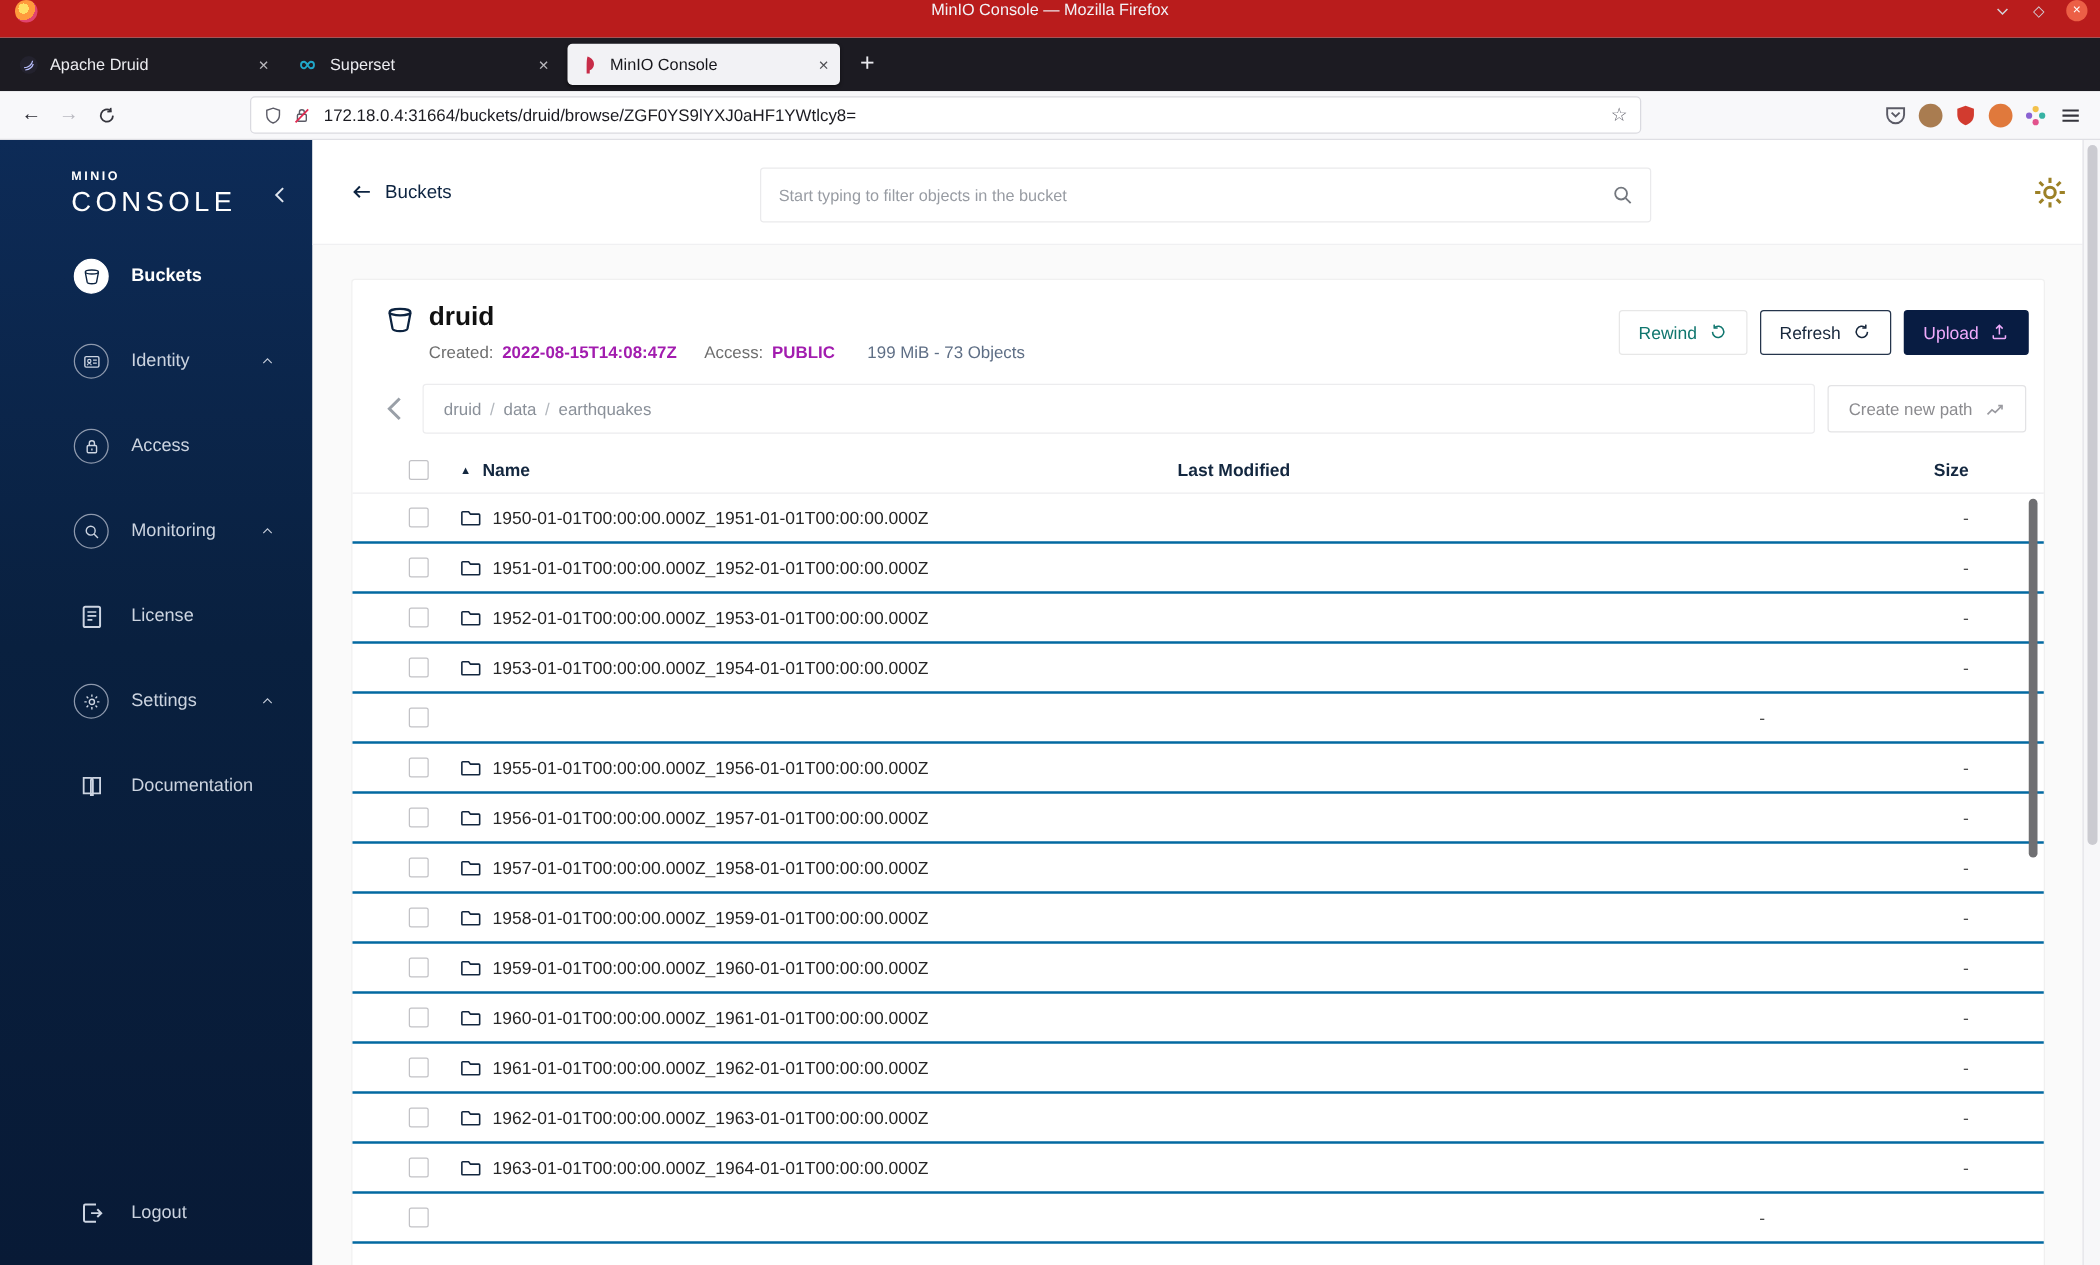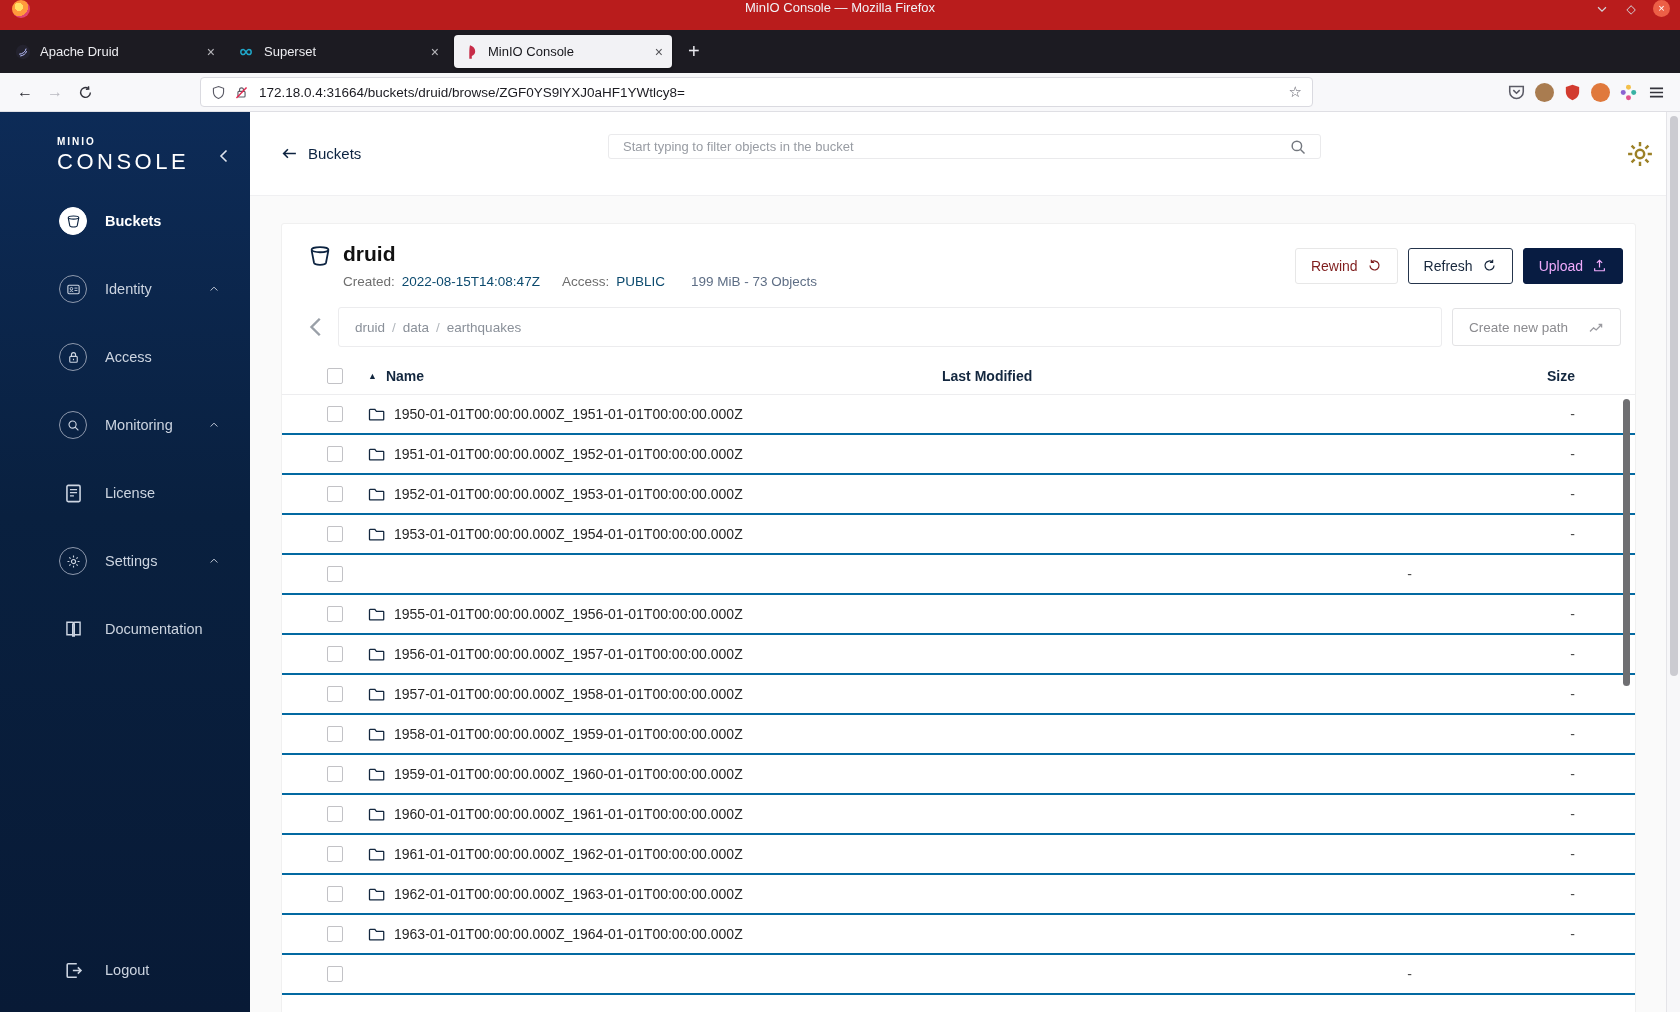--- a/index.html
+++ b/index.html
@@ -68,55 +68,55 @@
   .caret-up { margin-left:auto; margin-right:30px; width:12px; height:12px; color:#c2cad8; }
   .logout-item { margin-top:auto; margin-bottom:12px; height:60px; display:flex; align-items:center; padding-left:30px; }
   .logout-item .nav-icon { width:21px; height:21px; }
 
   
   .main { flex:1; position:relative; background:#fafafa; overflow:hidden; }
   .topbar { height:84px; background:#fff; position:relative; border-bottom:1px solid #f0f0f2; }
   .back-link { position:absolute; left:31px; top:0; height:100%; display:flex; align-items:center; gap:10px; color:#0c2340; }
   .back-arrow { width:17px; height:17px; }
   .back-label { font-size:15px; }
-  .search-wrap { position:absolute; left:358px; top:22px; width:713px; height:25px; border:1px solid #eaeaec;
+  .search-wrap { position:absolute; left:358px; top:22px; width:713px; height:44px; border:1px solid #eaeaec;
     border-radius:3px; background:#fff; display:flex; align-items:center; }
   .search-input { flex:1; border:none; outline:none; padding:0 14px; font-size:13px; color:#333;
     font-family:inherit; background:transparent; }
   .search-input::placeholder { color:#989ca3; }
   .search-icon { width:18px; height:18px; color:#73777e; margin-right:13px; flex:0 0 18px; }
   .gear-btn { position:absolute; right:26px; top:50%; transform:translateY(-50%); width:28px; height:28px; color:#9c8126; }
 
   .content { position:relative; height:816px; }
   .card { position:absolute; left:31px; top:27px; width:1355px; bottom:-16px; background:#fff;
     border:1px solid #f0f0f0; border-radius:3px; }
 
   .bucket-header { display:flex; align-items:center; justify-content:space-between; padding:18px 12px 16px 26px; }
   .bh-left { display:flex; gap:11px; }
   .bucket-big-icon { width:24px; height:24px; color:#0c2340; margin-top:2px; flex:0 0 24px; }
   .bh-title { font-size:21px; font-weight:bold; color:#111; line-height:1.1; }
   .bh-meta { display:flex; align-items:center; font-size:13.5px; margin-top:9px; color:#6e6e6e; }
-  .meta-value { color:#0c4a6e; font-weight:normal; margin-left:7px; }
+  .meta-value { color:#a21caf; font-weight:bold; margin-left:7px; }
   .meta-label-2 { margin-left:22px; }
   .usage { margin-left:26px; color:#5e6e85; }
   .bh-buttons { display:flex; gap:10px; align-items:center; }
   .btn { height:36px; padding:0 15px; border-radius:3px; font-size:14px; display:inline-flex;
     align-items:center; gap:9px; background:#fff; border:1px solid transparent; }
   .btn .icon { width:15px; height:15px; }
-  .btn-rewind { border-color:#e7e7e7; color:#7f1d1d; }
+  .btn-rewind { border-color:#e7e7e7; color:#0f766e; }
   .btn-refresh { border-color:#25354c; color:#17273c; }
   .btn-upload { background:#081C42; color:#f0abfc; border-color:#081C42; }
 
   .path-bar { display:flex; align-items:center; padding:2px 14px 10px 22px; gap:10px; }
   .crumb-back { width:24px; height:24px; color:#9aa0a8; flex:0 0 24px; }
   .breadcrumb-box { flex:1; height:40px; border:1px solid #ececee; border-radius:3px; display:flex;
     align-items:center; padding:0 16px; font-size:13.5px; color:#8a9099; gap:7px; }
   .crumb-sep { color:#b2b7bd; }
   .btn-create-path { border:1px solid #e3e3e5; color:#8b8b8f; font-size:13.5px; height:38px; padding:0 16px;
-    gap:20px; display:inline-flex; align-items:center; border-radius:3px; background:#fff; }
+    gap:10px; display:inline-flex; align-items:center; border-radius:3px; background:#fff; }
   .btn-create-path .icon { width:16px; height:16px; color:#9a9aa0; }
 
   .table-header, .table-row { display:grid; grid-template-columns:70px 590px 530px 1fr; align-items:center; }
   .table-header { height:38px; font-size:14px; font-weight:bold; color:#13273f; border-bottom:1px solid #ededef; }
   .table-row { height:40px; border-bottom:2px solid #0369a1; font-size:14px; color:#262626; }
   .cell-check { padding-left:45px; }
   .checkbox { width:16px; height:16px; border:1px solid #c2c2c6; border-radius:2px; background:#fff; display:block; }
   .th-name, .cell-name { display:flex; align-items:center; padding-left:16px; gap:9px; }
   .sort-asc { font-size:9px; color:#13273f; }
   .row-icon { width:17px; height:17px; color:#13273f; flex:0 0 17px; }

